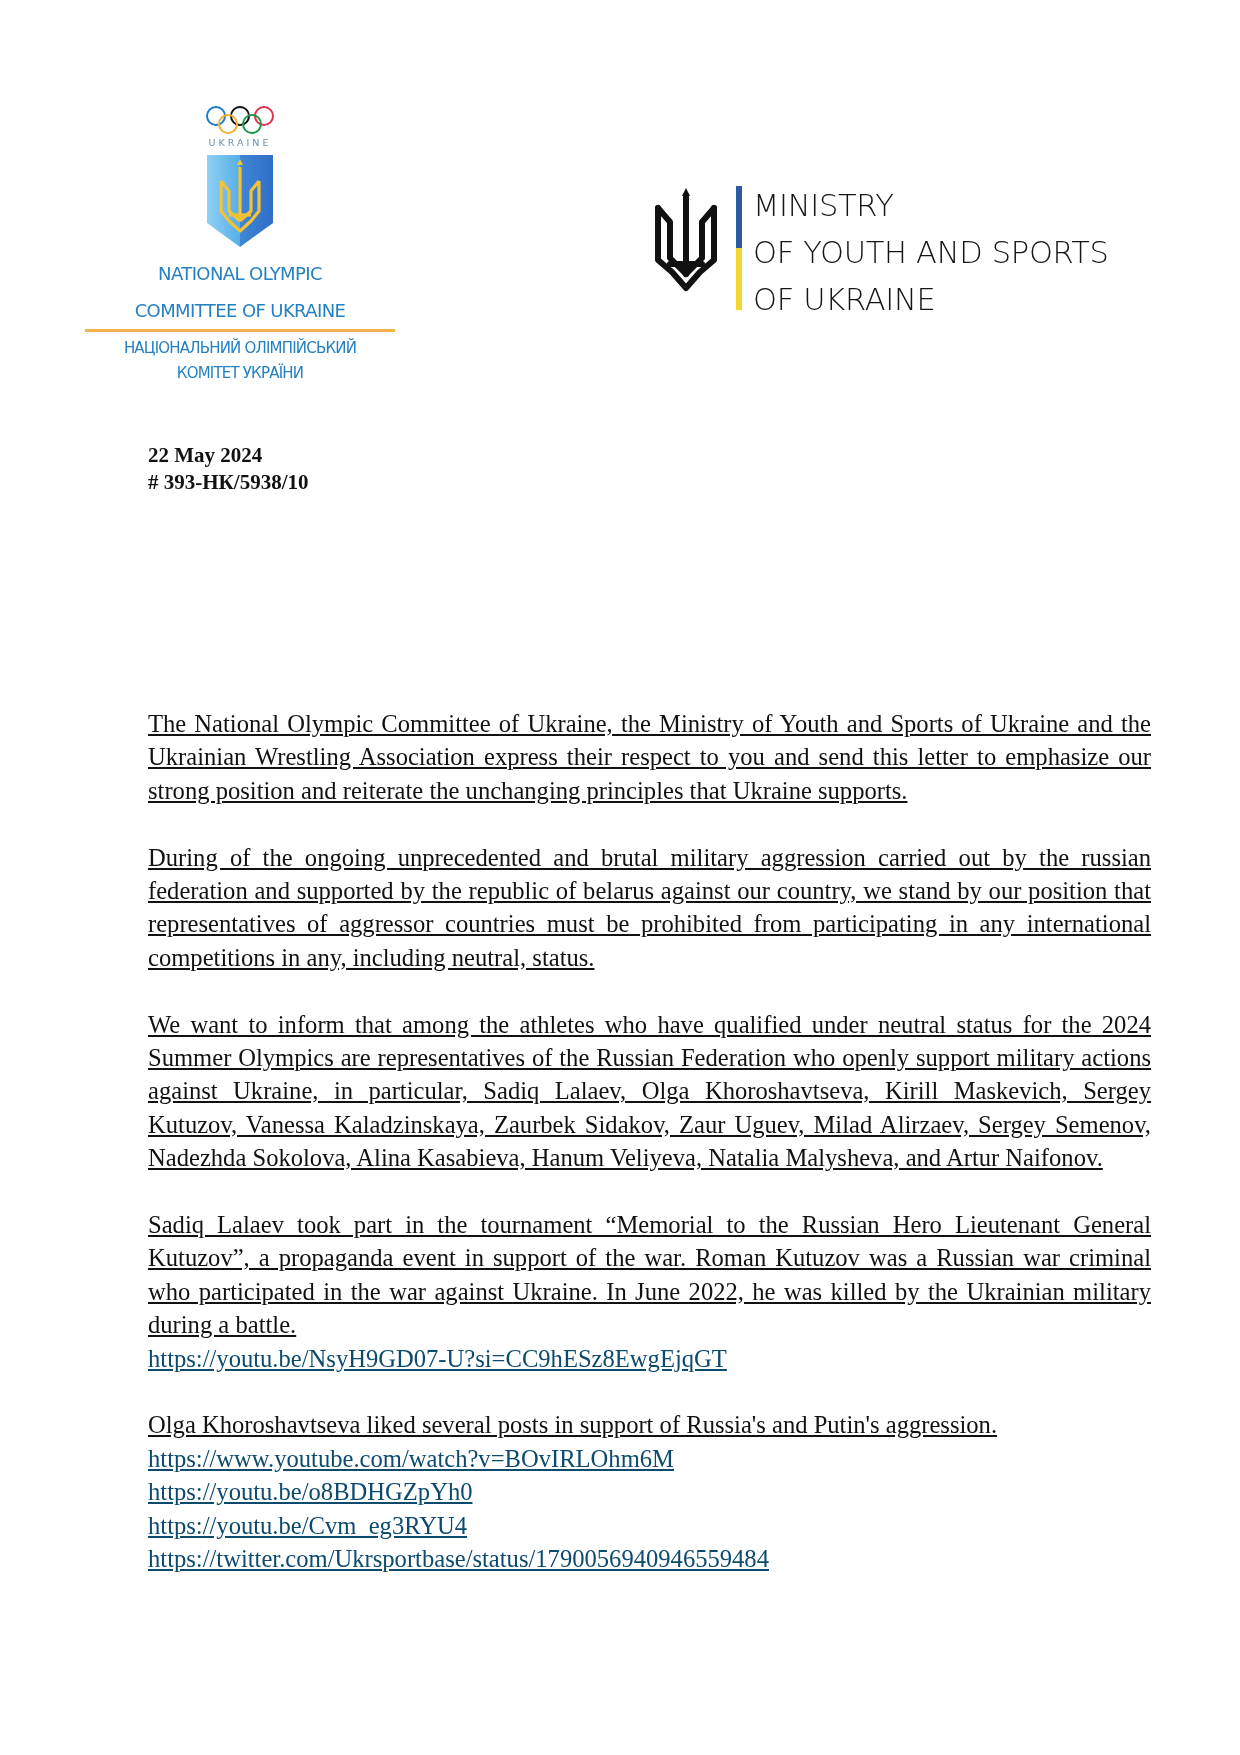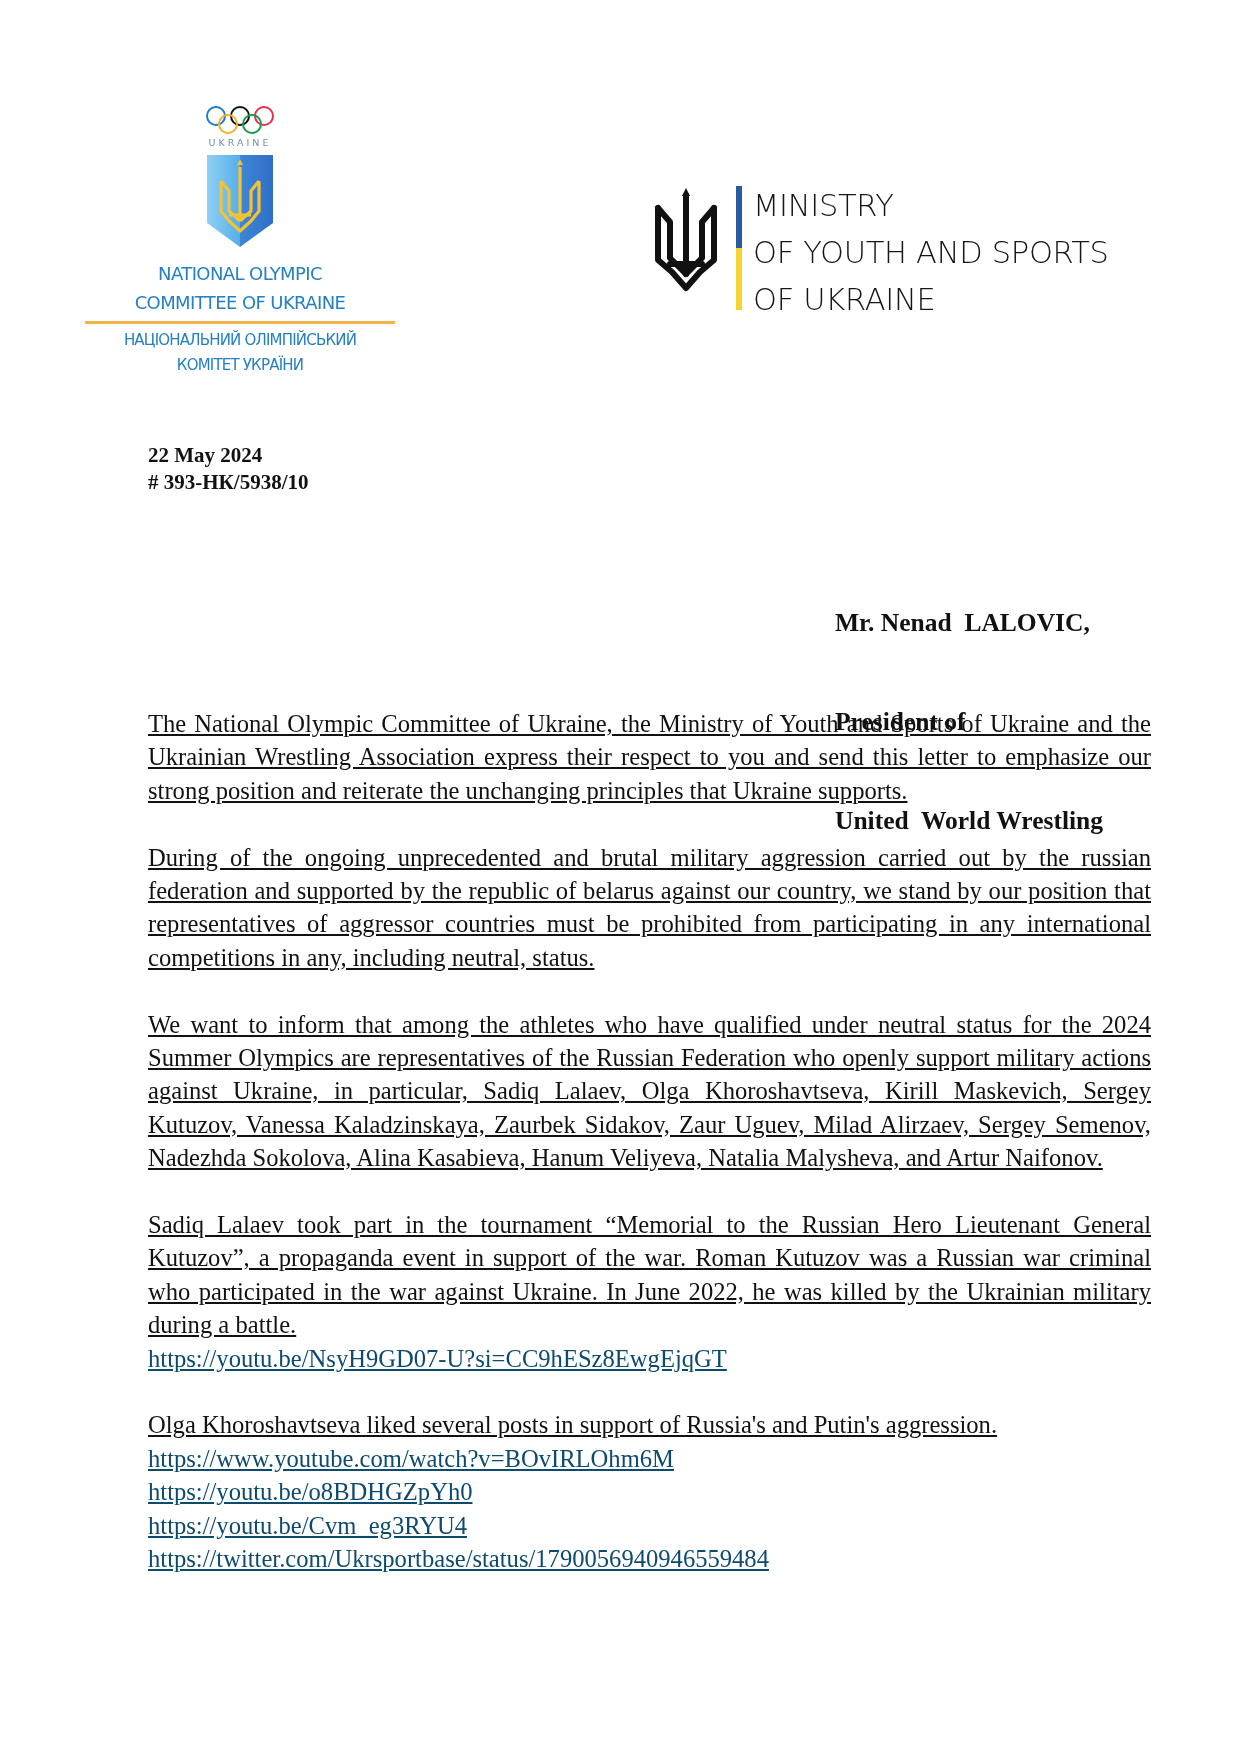--- a/index.html
+++ b/index.html
@@ -66,21 +66,21 @@
       <g fill="none" stroke="#f4c233" stroke-width="3.2" stroke-linejoin="round">
         <path d="M33 12 L33 66"></path>
         <path d="M14 26 L14 56 L22 66 L33 76 L44 66 L52 56 L52 26"></path>
         <path d="M14 26 L22 36 L22 56 L33 66"></path>
         <path d="M52 26 L44 36 L44 56 L33 66"></path>
         <path d="M22 60 L44 60"></path>
       </g>
       <path d="M30 10 L33 4 L36 10 Z" fill="#f4c233"></path>
     </svg>
     <div class="noc-en">NATIONAL OLYMPIC</div>
-    <div class="noc-en" style="margin-top:4px">COMMITTEE OF UKRAINE</div>
+    <div class="noc-en" style="margin-top:12px">COMMITTEE OF UKRAINE</div>
     <div class="rule"></div>
     <div class="noc-ua">НАЦІОНАЛЬНИЙ ОЛІМПІЙСЬКИЙ</div>
     <div class="noc-ua">КОМІТЕТ УКРАЇНИ</div>
   </div>
 
   <div class="ministry">
     <svg class="trident" width="72" height="110" viewBox="0 0 72 110">
       <g fill="none" stroke="#111" stroke-width="6" stroke-linejoin="round" stroke-linecap="round">
         <path d="M36 8 L36 86"></path>
         <path d="M8 20 L8 72 L22 84 L36 100 L50 84 L64 72 L64 20"></path>
@@ -99,25 +99,20 @@
       <div>OF YOUTH AND SPORTS</div>
       <div>OF UKRAINE</div>
     </div>
   </div>
 
   <div class="dateblock">
     <div>22 May 2024</div>
     <div># 393-НК/5938/10</div>
   </div>
 
-  <div class="addr a2">
-    <div>Mr. Nenad  LALOVIC,</div>
-    <div>President of</div>
-    <div>United  World Wrestling</div>
-  </div>
 
   <div class="body">
     <p>The National Olympic Committee of Ukraine, the Ministry of Youth and Sports of Ukraine and the Ukrainian Wrestling Association express their respect to you and send this letter to emphasize our strong position and reiterate the unchanging principles that Ukraine supports.</p>
     <p>During of the ongoing unprecedented and brutal military aggression carried out by the russian federation and supported by the republic of belarus against our country, we stand by our position that representatives of aggressor countries must be prohibited from participating in any international competitions in any, including neutral, status.</p>
     <p>We want to inform that among the athletes who have qualified under neutral status for the 2024 Summer Olympics are representatives of the Russian Federation who openly support military actions against Ukraine, in particular, Sadiq Lalaev, Olga Khoroshavtseva, Kirill Maskevich, Sergey Kutuzov, Vanessa Kaladzinskaya, Zaurbek Sidakov, Zaur Uguev, Milad Alirzaev, Sergey Semenov, Nadezhda Sokolova, Alina Kasabieva, Hanum Veliyeva, Natalia Malysheva, and Artur Naifonov.</p>
     <div style="margin-bottom:33.4px">
       <p style="margin:0">Sadiq Lalaev took part in the tournament “Memorial to the Russian Hero Lieutenant General Kutuzov”, a propaganda event in support of the war. Roman Kutuzov was a Russian war criminal who participated in the war against Ukraine. In June 2022, he was killed by the Ukrainian military during a battle.</p>
       <a href="#">https://youtu.be/NsyH9GD07-U?si=CC9hESz8EwgEjqGT</a>
     </div>
     <div>

